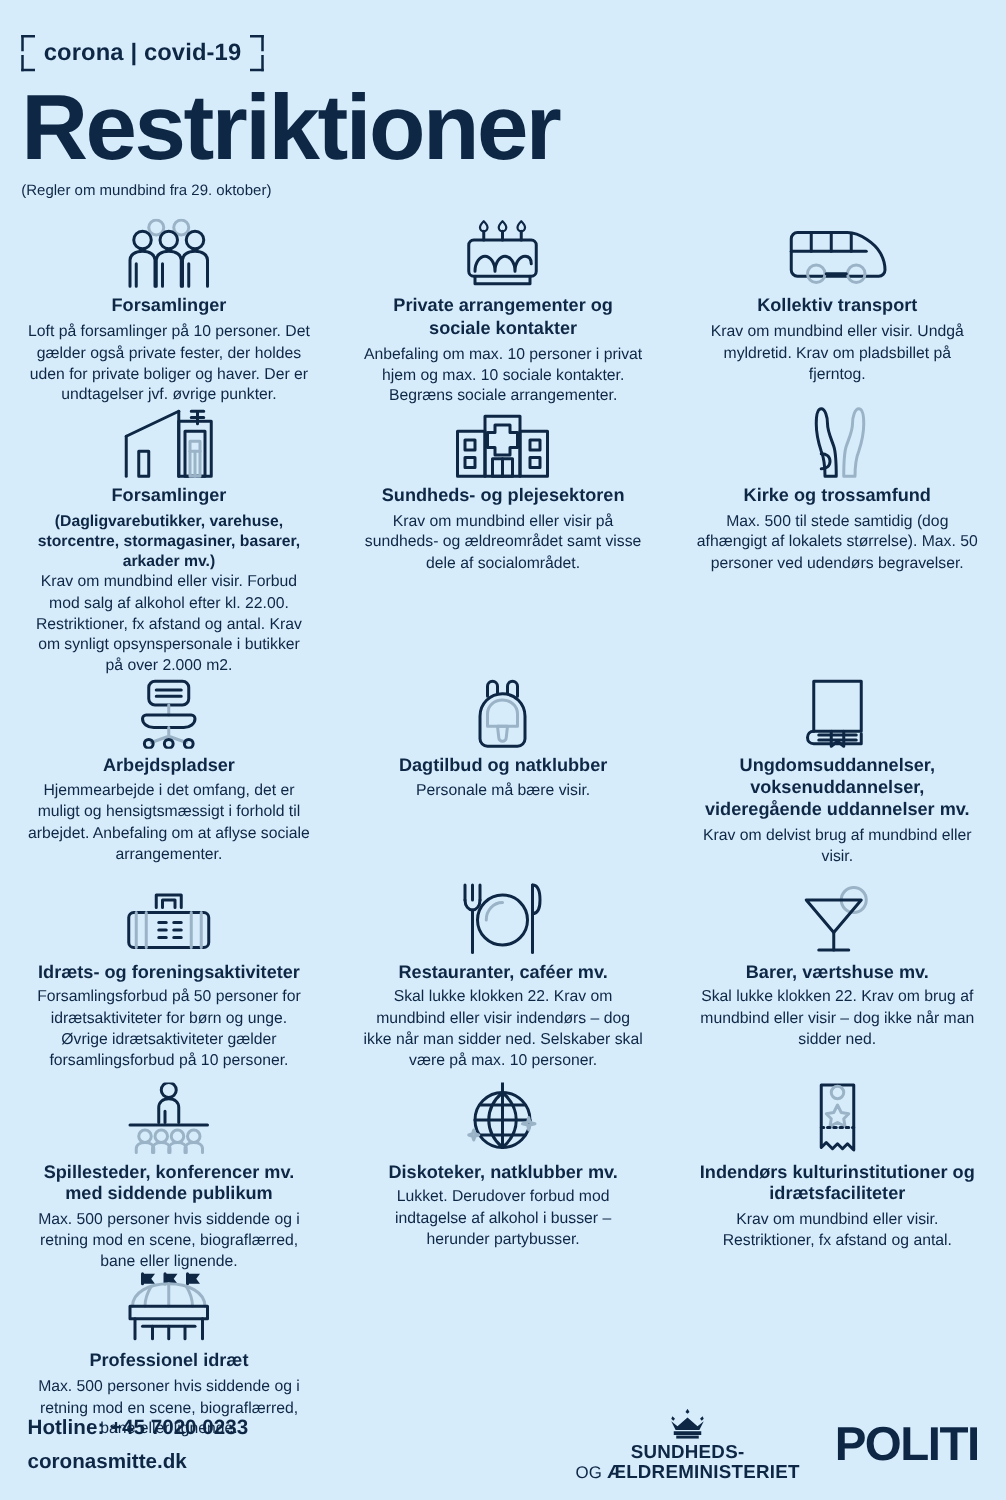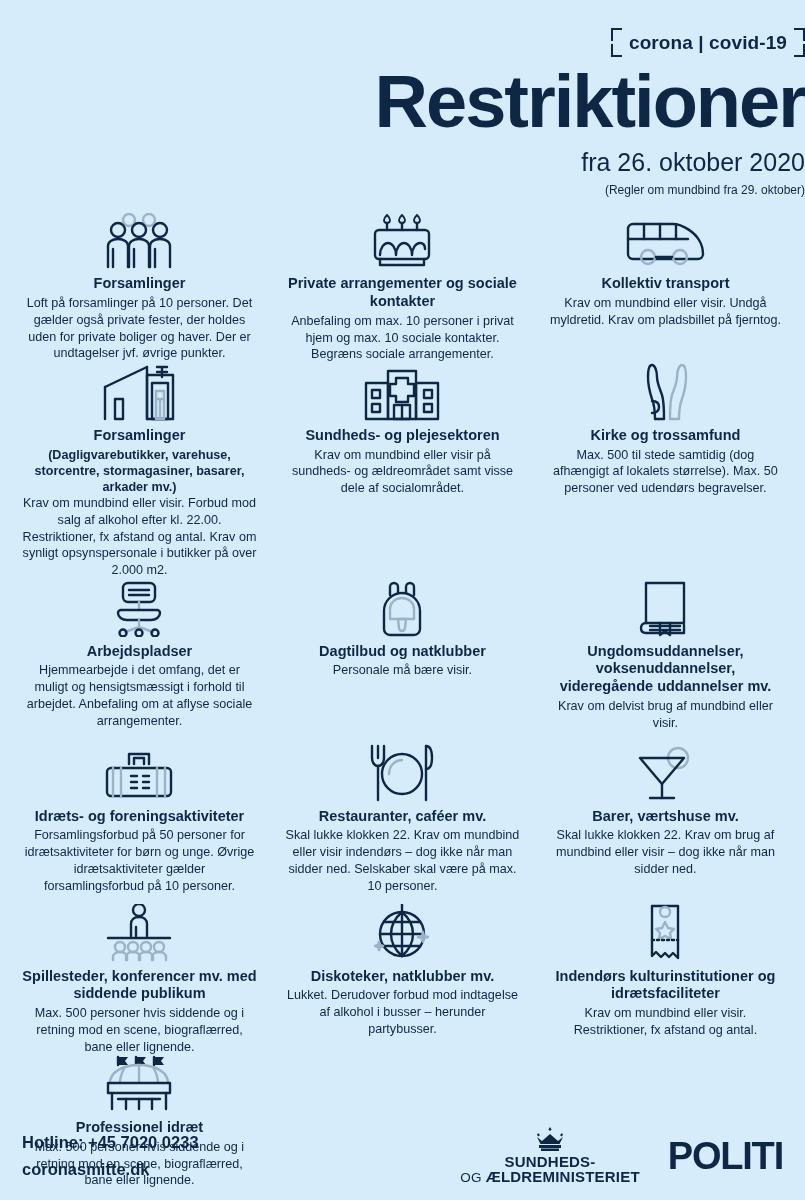--- a/index.html
+++ b/index.html
@@ -12,21 +12,21 @@
     overflow: hidden;
   }
   .page {
     position: relative;
     width: 805px;
     height: 1200px;
     background: #d6ecfb;
   }
 
   
-  .header { padding-top: 28px; text-align: right; }
+  .header { padding-top: 28px; text-align: left; padding-left: 17px; }
   .kicker-wrap {
     display: inline-block;
     position: relative;
     padding: 4px 18px 3px 18px;
   }
   .kicker {
     font-size: 19px;
     font-weight: bold;
     letter-spacing: .1px;
     color: #0e2745;
@@ -61,21 +61,21 @@
     font-size: 12px;
     margin-top: 6px;
     color: #0e2745;
   }
 
   
   .grid {
     margin-top: 14px;
     padding: 0 8px;
   }
-  .row { display: flex; width: 100%; }
+  .row { display: flex; width: 100%; gap: 13px; }
   .cell {
     width: 33.333%;
     padding: 0 14px;
     text-align: center;
     display: flex;
     flex-direction: column;
     align-items: center;
   }
   .cell.empty { visibility: hidden; }
   .icon-box {
@@ -153,21 +153,20 @@
 
   <div class="header">
     <div class="kicker-wrap">
       <span class="bracket tl"></span>
       <span class="bracket bl"></span>
       <span class="bracket tr"></span>
       <span class="bracket br"></span>
       <div class="kicker">corona | covid-19</div>
     </div>
     <h1 class="title">Restriktioner</h1>
-    <div class="subtitle">fra 26. oktober 2020</div>
     <div class="subnote">(Regler om mundbind fra 29. oktober)</div>
   </div>
 
   <div class="grid">
 
     <div class="row row-1">
       <div class="cell">
         <div class="icon-box">
           <svg width="86" height="56" viewBox="0 0 86 56">
             <circle class="st-l" cx="33" cy="7" r="6"></circle>

